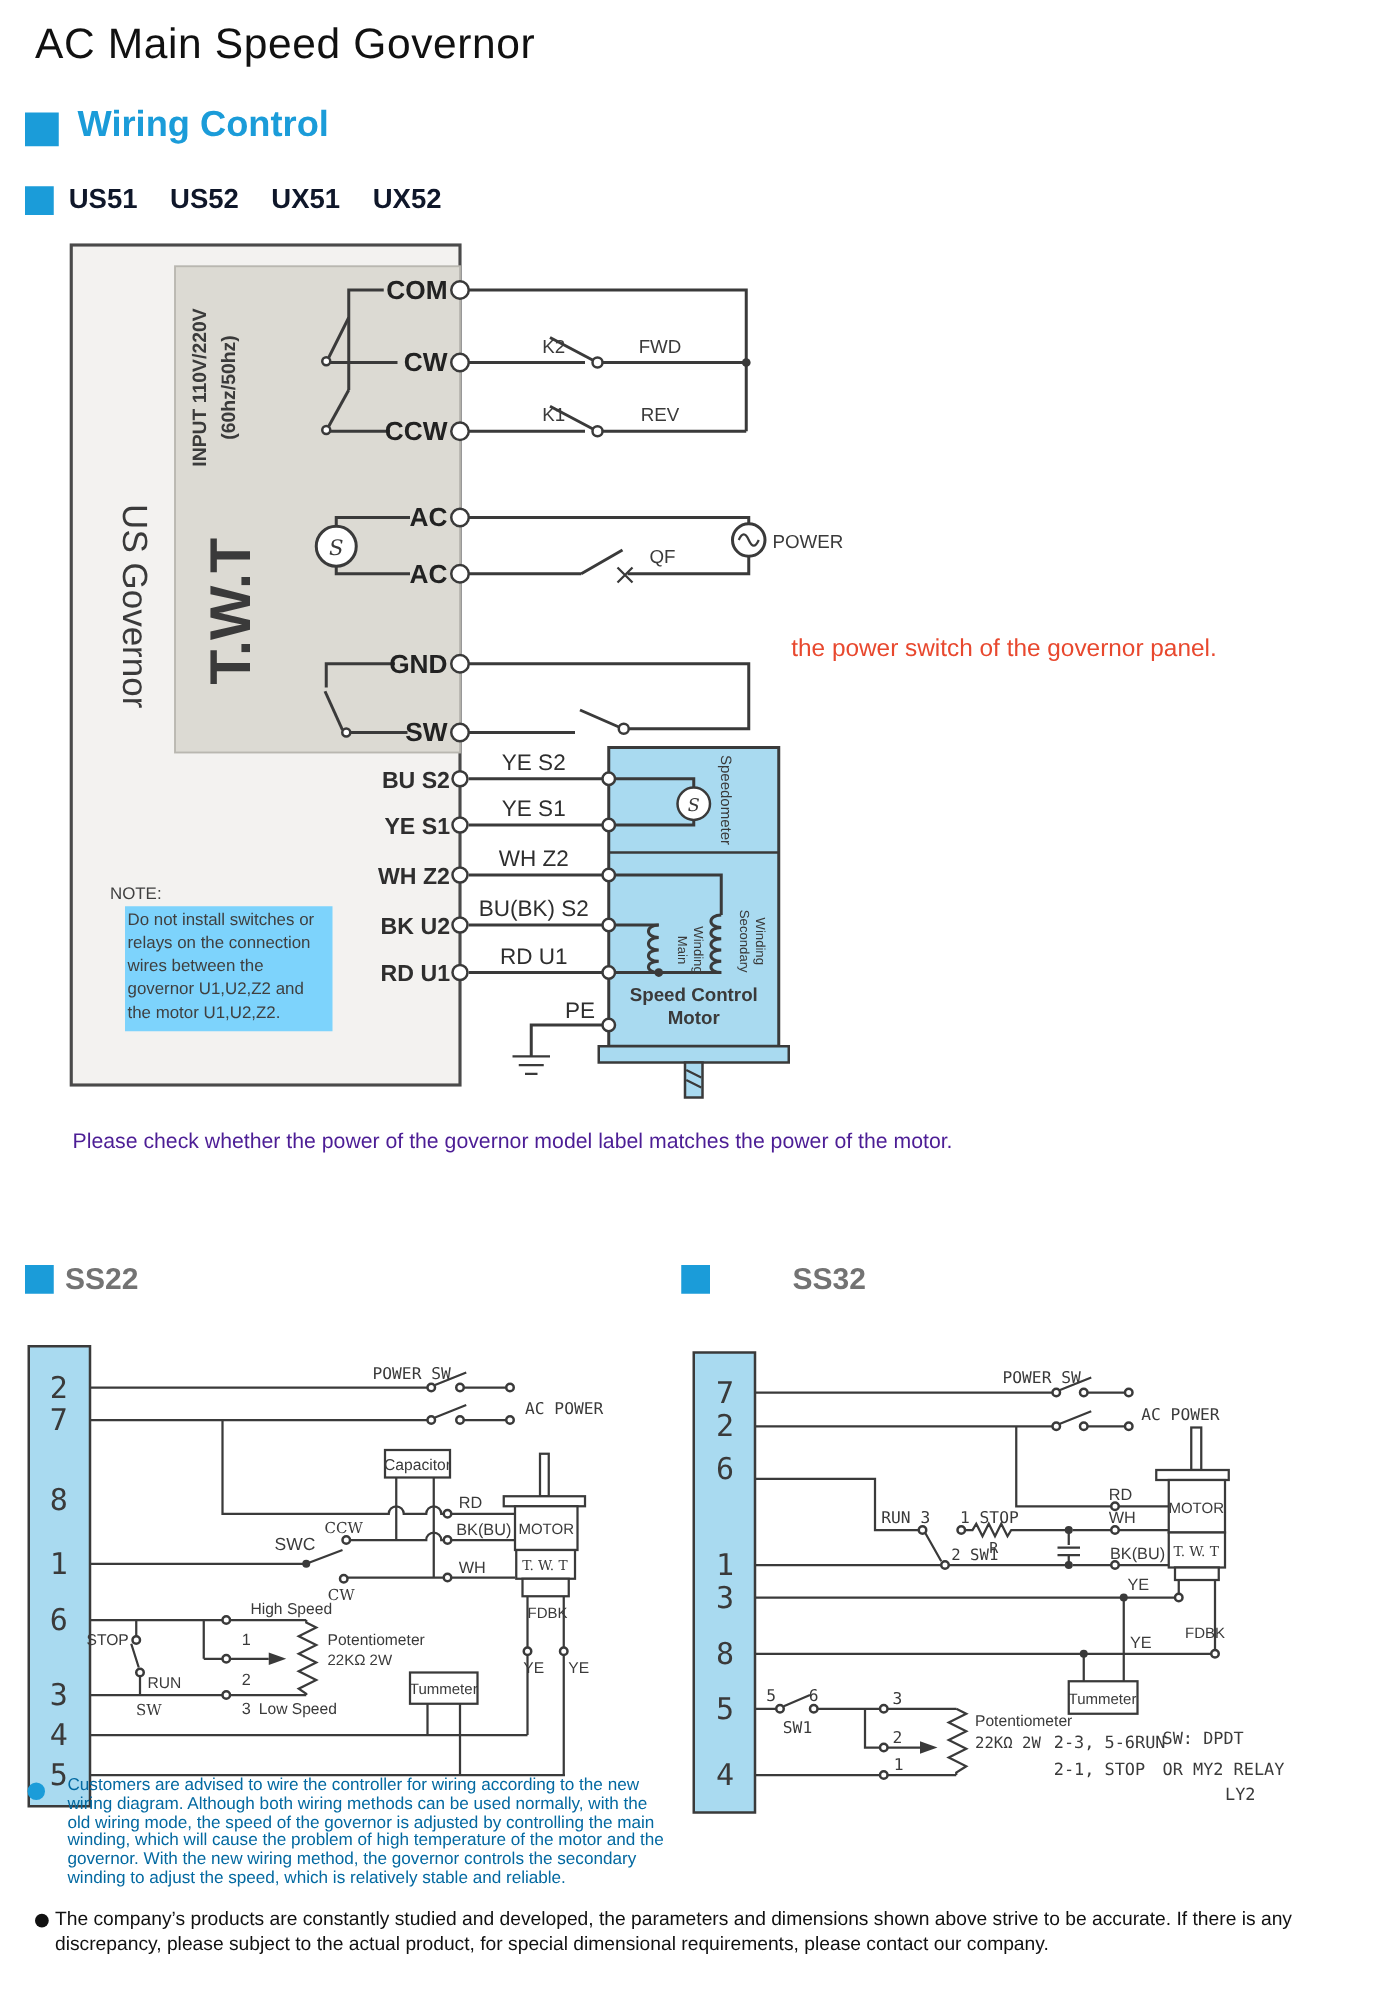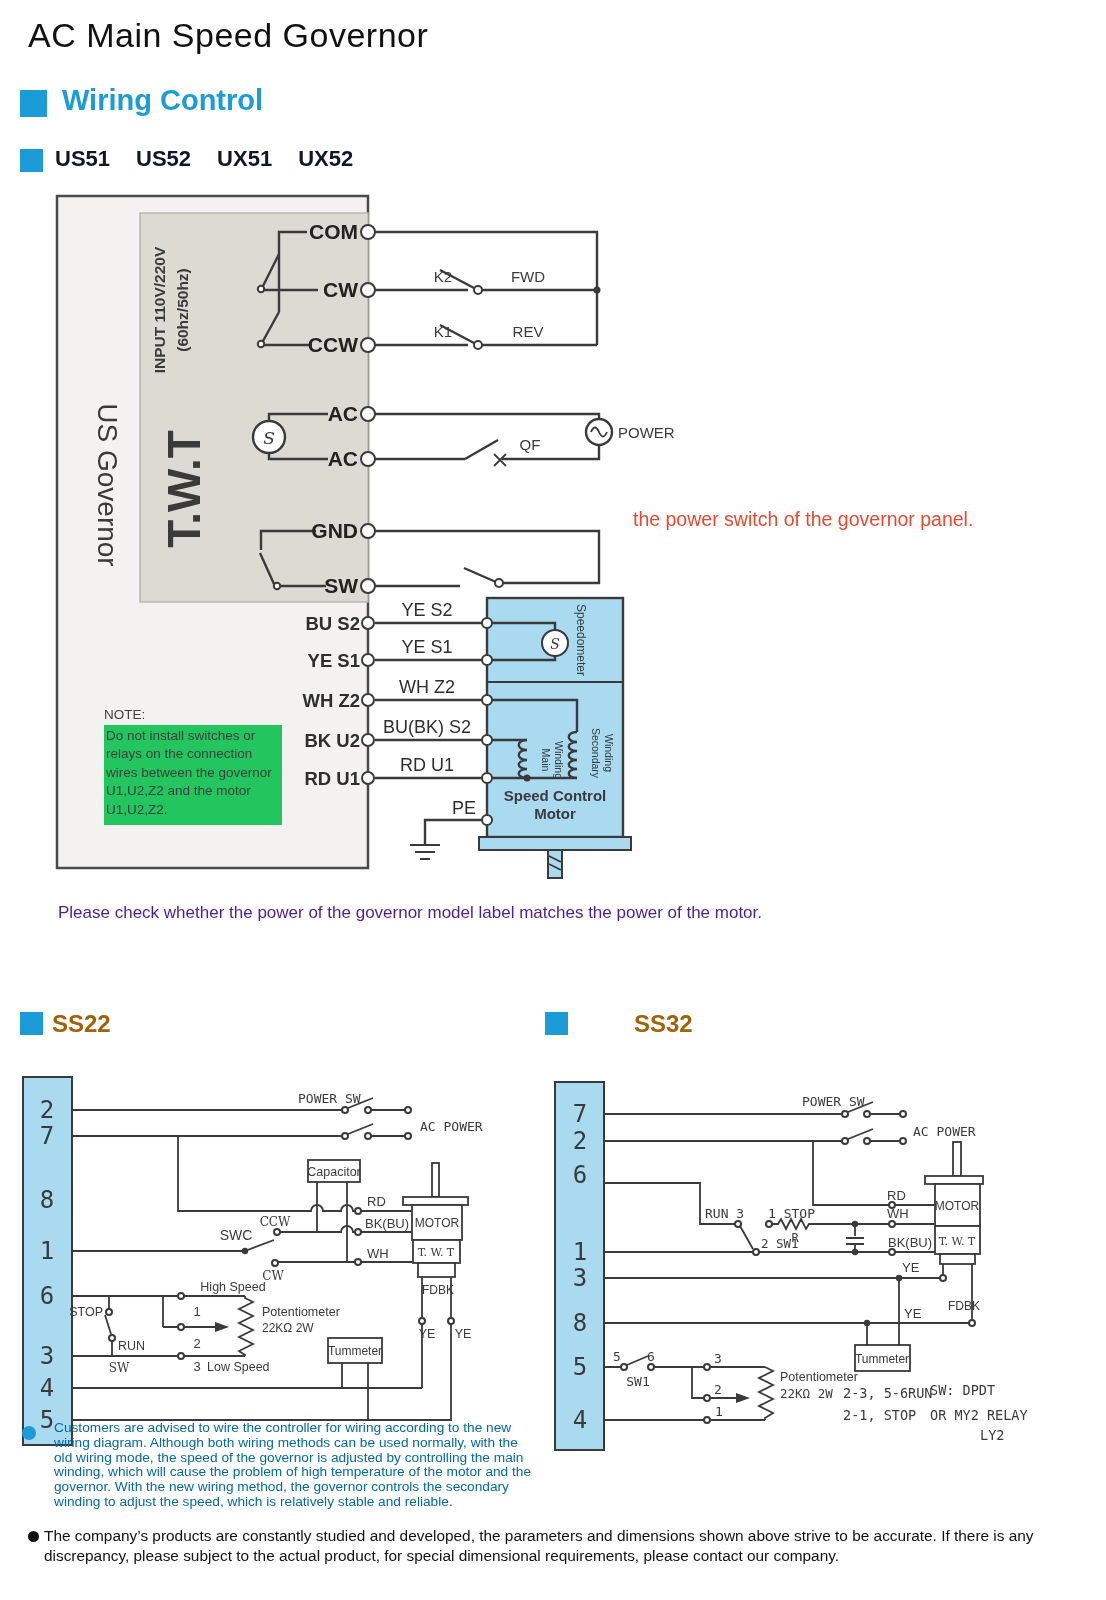--- a/index.html
+++ b/index.html
@@ -5,24 +5,24 @@
   html,body{margin:0;padding:0;}
   body{width:1106px;height:1600px;position:relative;background:#ffffff;
        font-family:"Liberation Sans",sans-serif;color:#1a1a1a;overflow:hidden;}
   .abs{position:absolute;}
   .page-title{left:28px;top:16px;font-size:34px;font-weight:500;letter-spacing:0.5px;color:#111;}
   .sq{background:#1b9cd9;}
   .h-wiring{left:62px;top:84px;font-size:29px;font-weight:bold;color:#1b9cd9;}
   .models{left:55px;top:146px;display:flex;gap:26px;font-size:22px;font-weight:bold;color:#0f172a;}
   .red-note{left:620px;top:506px;font-size:19.5px;line-height:26px;color:#e8482e;}
   .red-note .l2{padding-left:13px;}
-  .note-block{left:104px;top:706px;width:178px;font-size:13.5px;line-height:18.5px;color:#3f3f3f;}
-  .note-block .nb{background:#22c55e;padding:2px 4px 6px 2px;}
+  .note-block{left:88px;top:706px;width:178px;font-size:13.5px;line-height:18.5px;color:#3f3f3f;}
+  .note-block .nb{background:#7dd3fc;padding:2px 4px 6px 2px;margin-left:12px;}
   .caption{left:58px;top:903px;font-size:17px;color:#4c1d95;}
-  .ss-head{font-size:24px;font-weight:bold;color:#a16207;}
+  .ss-head{font-size:24px;font-weight:bold;color:#737373;}
   .foot1{left:54px;top:1421px;width:482px;font-size:13.7px;line-height:14.8px;color:#0369a1;}
   .foot2{left:44px;top:1526px;width:1050px;font-size:15.4px;line-height:20px;color:#111;}
   .dot-blue{left:22px;top:1426px;width:14px;height:14px;border-radius:50%;background:#1b9cd9;}
   .dot-black{left:28px;top:1531px;width:11px;height:11px;border-radius:50%;background:#111;}
   svg text{fill:#3a3a3a;}
   .wire{stroke:#3a3a3a;stroke-width:2.4;fill:none;}
   .wire-thin{stroke:#3a3a3a;stroke-width:1.8;fill:none;}
   .term{fill:#ffffff;stroke:#3a3a3a;stroke-width:2;}
   .dotj{fill:#3a3a3a;stroke:none;}
   .lblB{font-weight:bold;font-size:21px;fill:#222;}

